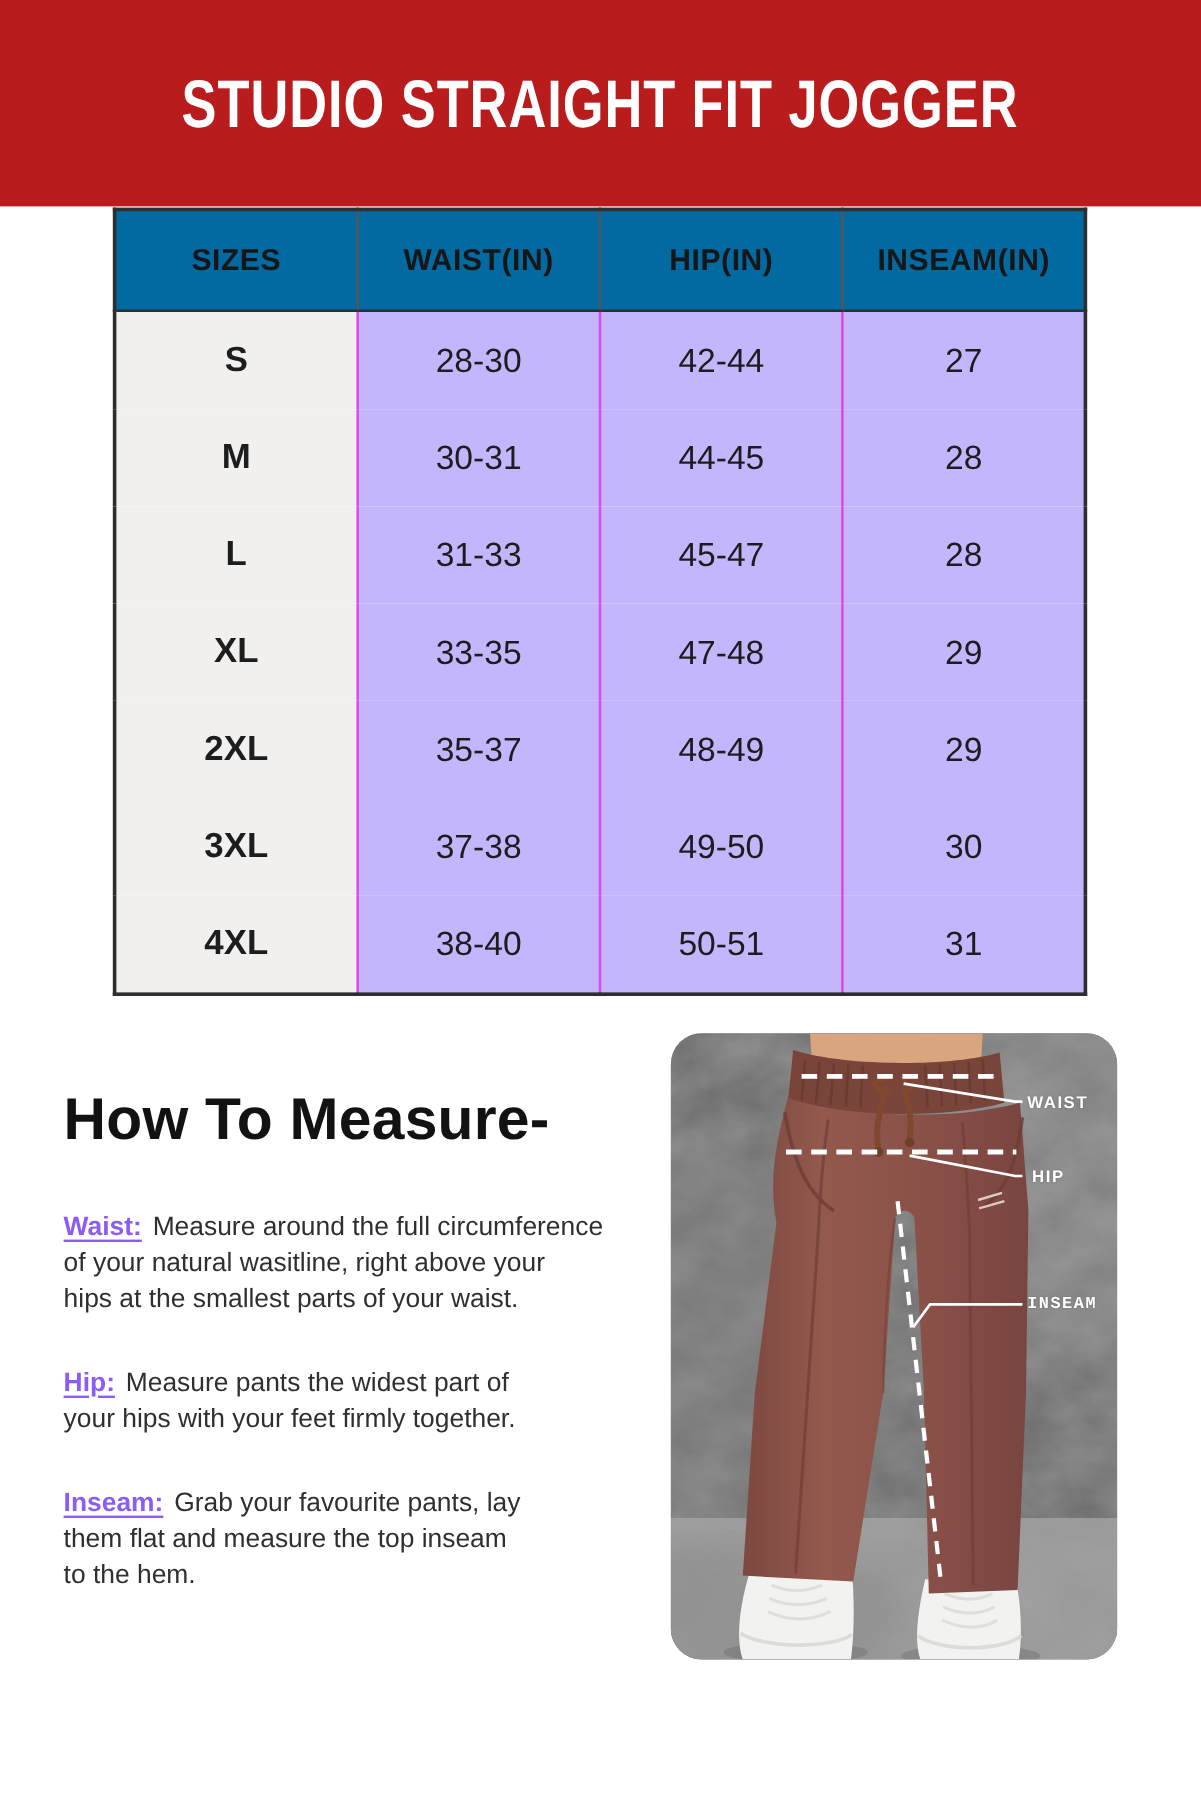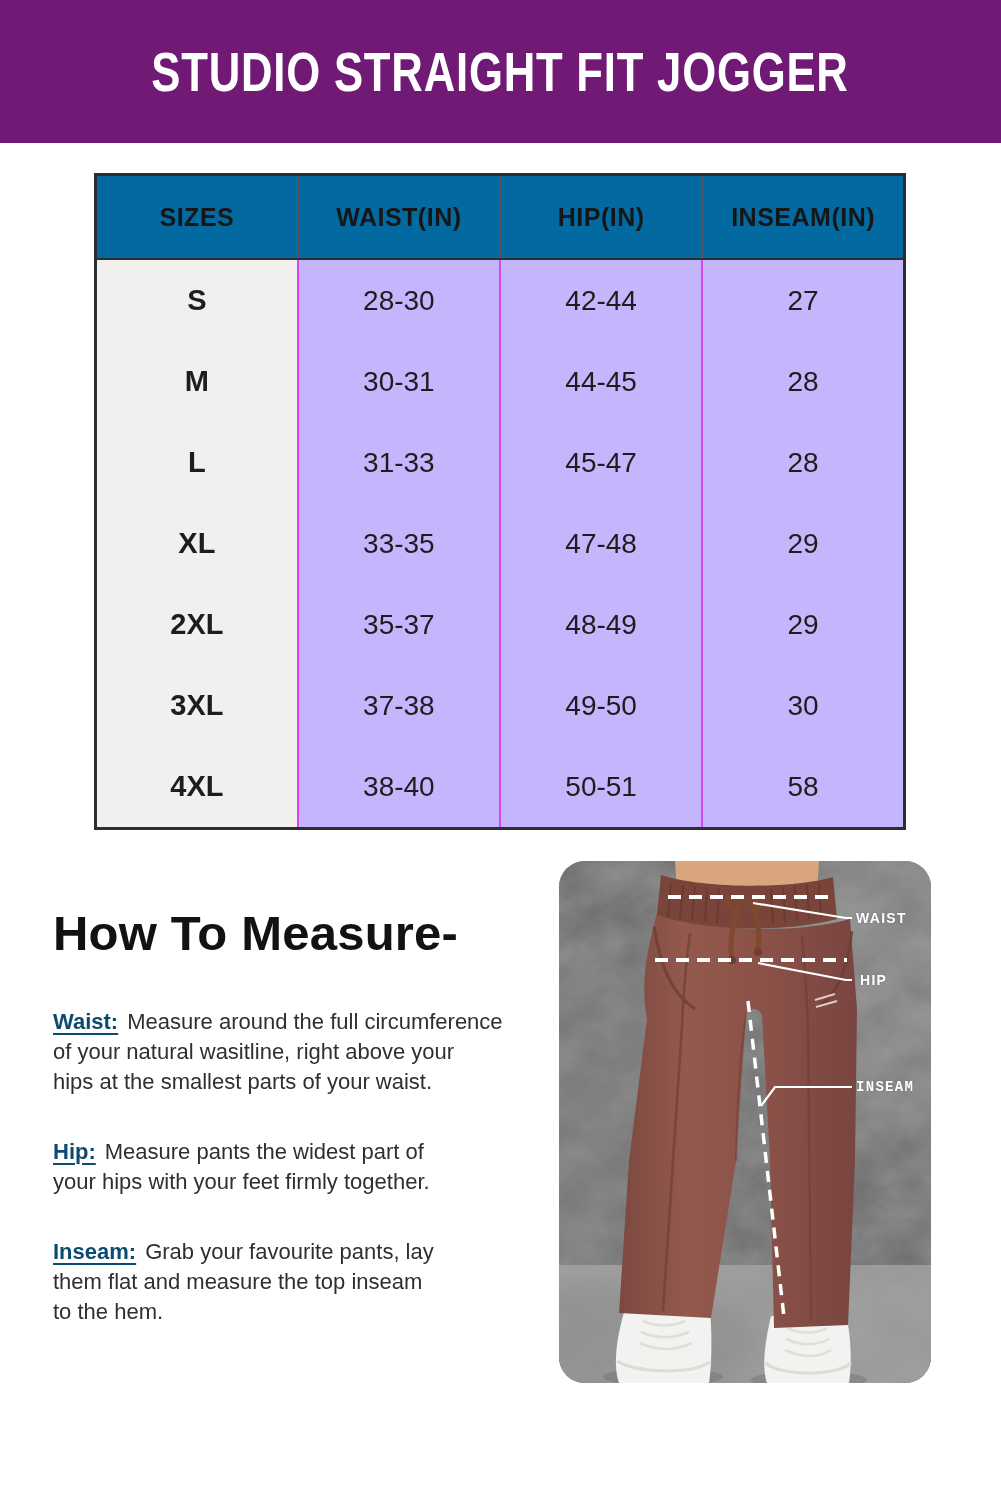--- a/index.html
+++ b/index.html
@@ -2,21 +2,21 @@
 <html><head>
 <meta charset="utf-8">
 <style>
   html,body{margin:0;padding:0;background:#ffffff;}
   .page{
     position:relative;width:1001px;height:1500px;background:#ffffff;
     font-family:"Liberation Sans", sans-serif;overflow:hidden;
   }
   
   .banner{
-    position:absolute;left:0;top:0;width:100%;height:143px;background:#701a75;
+    position:absolute;left:0;top:0;width:100%;height:172px;background:#b91c1c;
     display:flex;align-items:center;justify-content:center;
   }
   .banner h1{
     margin:0;color:#ffffff;font-size:56px;font-weight:700;letter-spacing:1px;
     transform:scaleX(0.78);transform-origin:center;white-space:nowrap;
   }
   
   .size-table{
     position:absolute;left:94px;top:173px;width:812px;
     border-collapse:collapse;table-layout:fixed;
@@ -41,21 +41,21 @@
   .measure-section{position:absolute;left:0;top:861px;width:1001px;height:639px;}
   .measure-text{position:absolute;left:53px;top:44px;width:520px;}
   .measure-text h2{
     margin:0 0 46px 0;font-size:49px;font-weight:700;color:#121212;letter-spacing:0.2px;
   }
   .measure-item{
     margin:0 0 40px 0;font-size:22px;line-height:30px;color:#2f2f2f;
     white-space:pre-line;
   }
   .measure-item .mlabel{
-    font-weight:700;color:#0c4a6e;
+    font-weight:700;color:#8b5cf6;
     text-decoration:underline;text-decoration-thickness:2px;text-underline-offset:4px;
     margin-right:9px;white-space:normal;
   }
   
   .photo{
     position:absolute;left:559px;top:0;width:372px;height:522px;
     border-radius:26px;overflow:hidden;background:#939393;
   }
   .photo svg{display:block;width:100%;height:100%;}
   .ann{
@@ -118,21 +118,21 @@
         <tr>
           <td class="size-col">3XL</td>
           <td>37-38</td>
           <td>49-50</td>
           <td>30</td>
         </tr>
         <tr>
           <td class="size-col">4XL</td>
           <td>38-40</td>
           <td>50-51</td>
-          <td>58</td>
+          <td>31</td>
         </tr>
       </tbody>
   </table>
 
   <section class="measure-section">
 
     <div class="measure-text">
       <h2>How To Measure-</h2>
 
       <p class="measure-item"><span class="mlabel">Waist:</span><span>Measure around the full circumference

